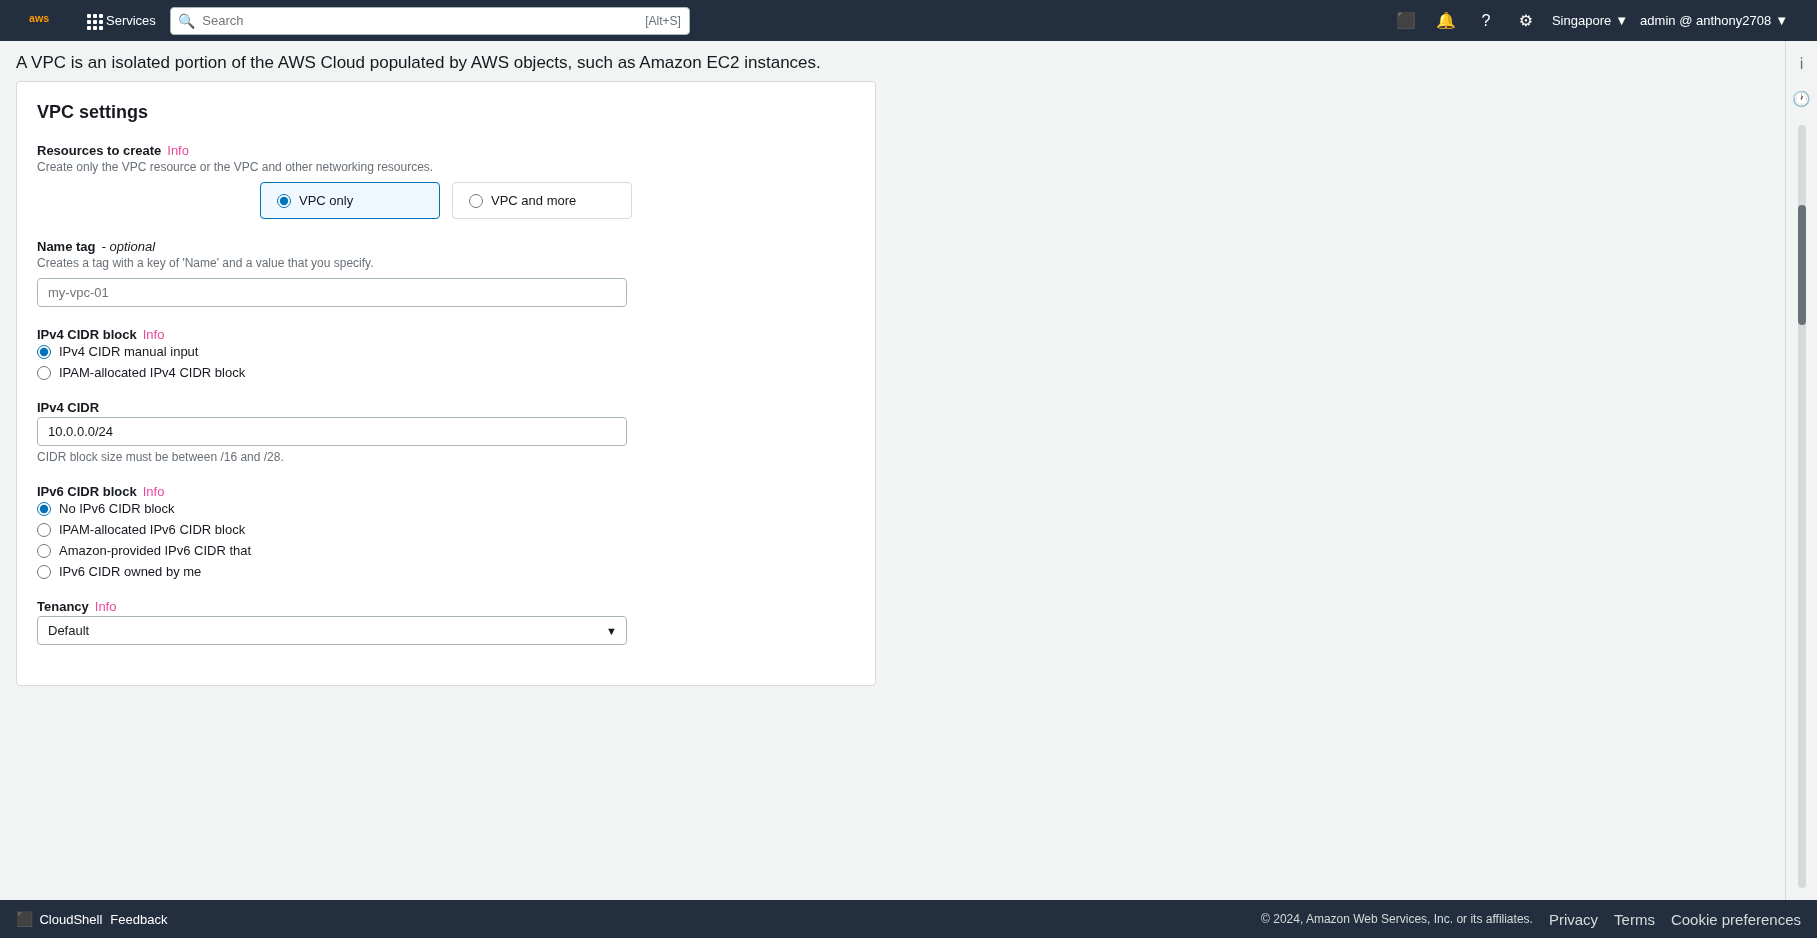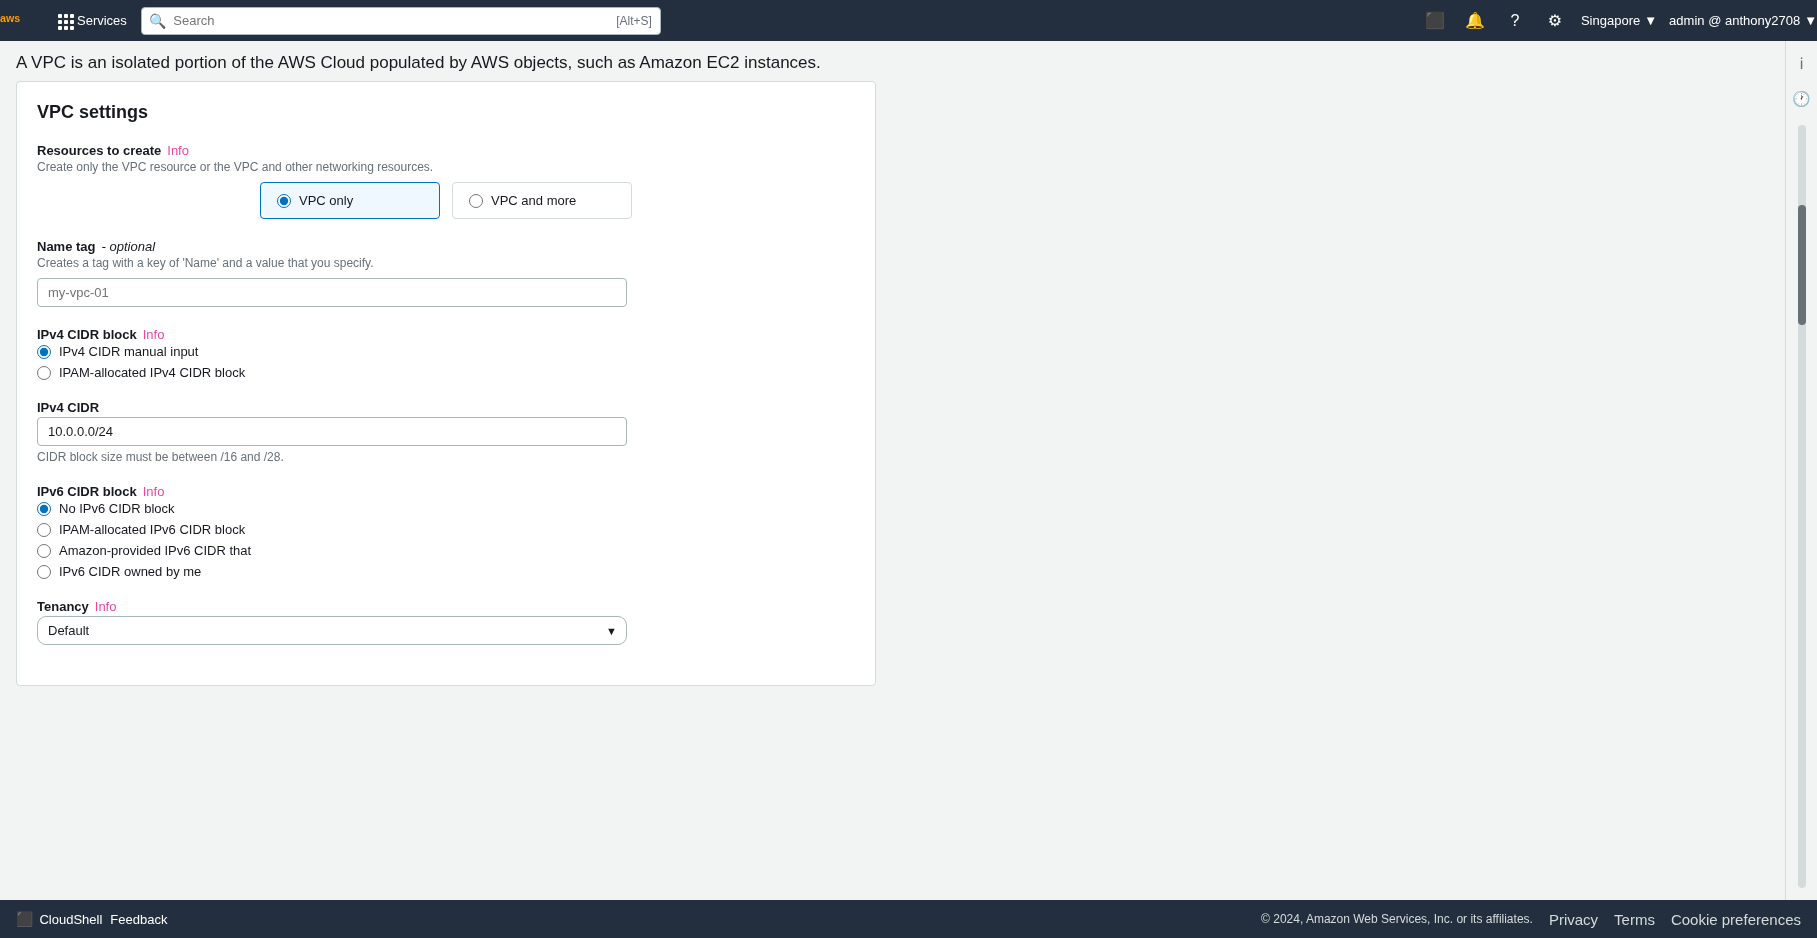--- a/index.html
+++ b/index.html
@@ -14,21 +14,21 @@
       display: flex;
       flex-direction: column;
     }
 
     
     .top-nav {
       background: #232f3e;
       height: 41px;
       display: flex;
       align-items: center;
-      padding: 0 0;
+      padding: 0 29px;
       gap: 8px;
       flex-shrink: 0;
     }
     .aws-logo {
       display: flex;
       align-items: center;
       margin-right: 4px;
     }
     .aws-logo svg { width: 40px; height: 24px; }
     .nav-services-btn {
@@ -241,21 +241,21 @@
     }
 
     
     .select-wrapper {
       position: relative;
       max-width: 590px;
     }
     .select-input {
       width: 100%;
       border: 1px solid #aab7b8;
-      border-radius: 9px;
+      border-radius: 4px;
       padding: 6px 32px 6px 10px;
       font-size: 13px;
       color: #16191f;
       background: #fff;
       outline: none;
       appearance: none;
       cursor: pointer;
     }
     .select-arrow {
       position: absolute;

